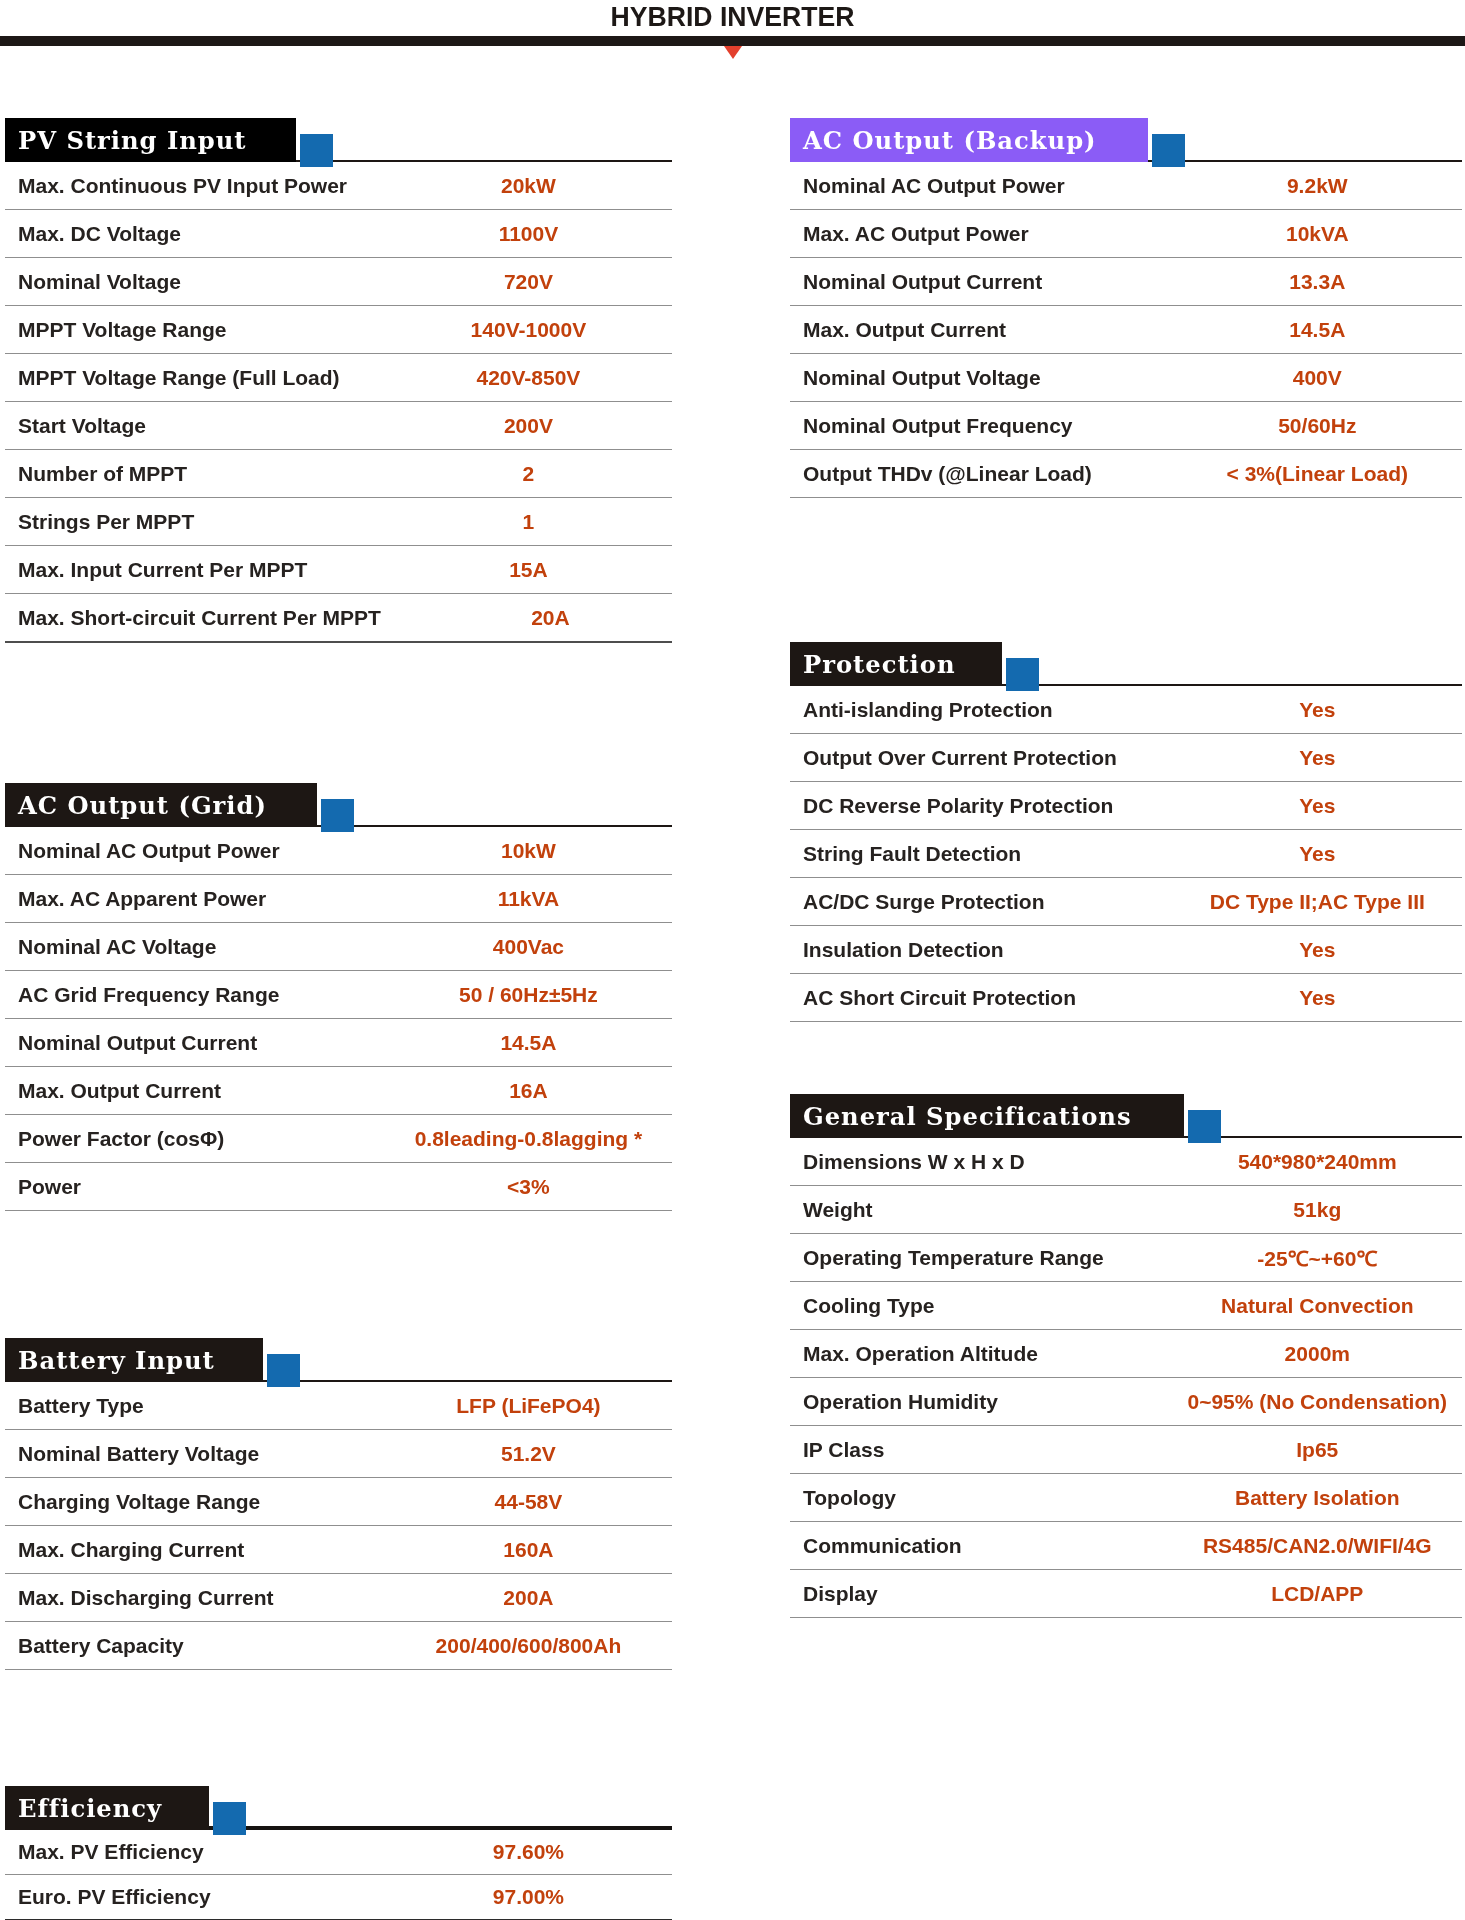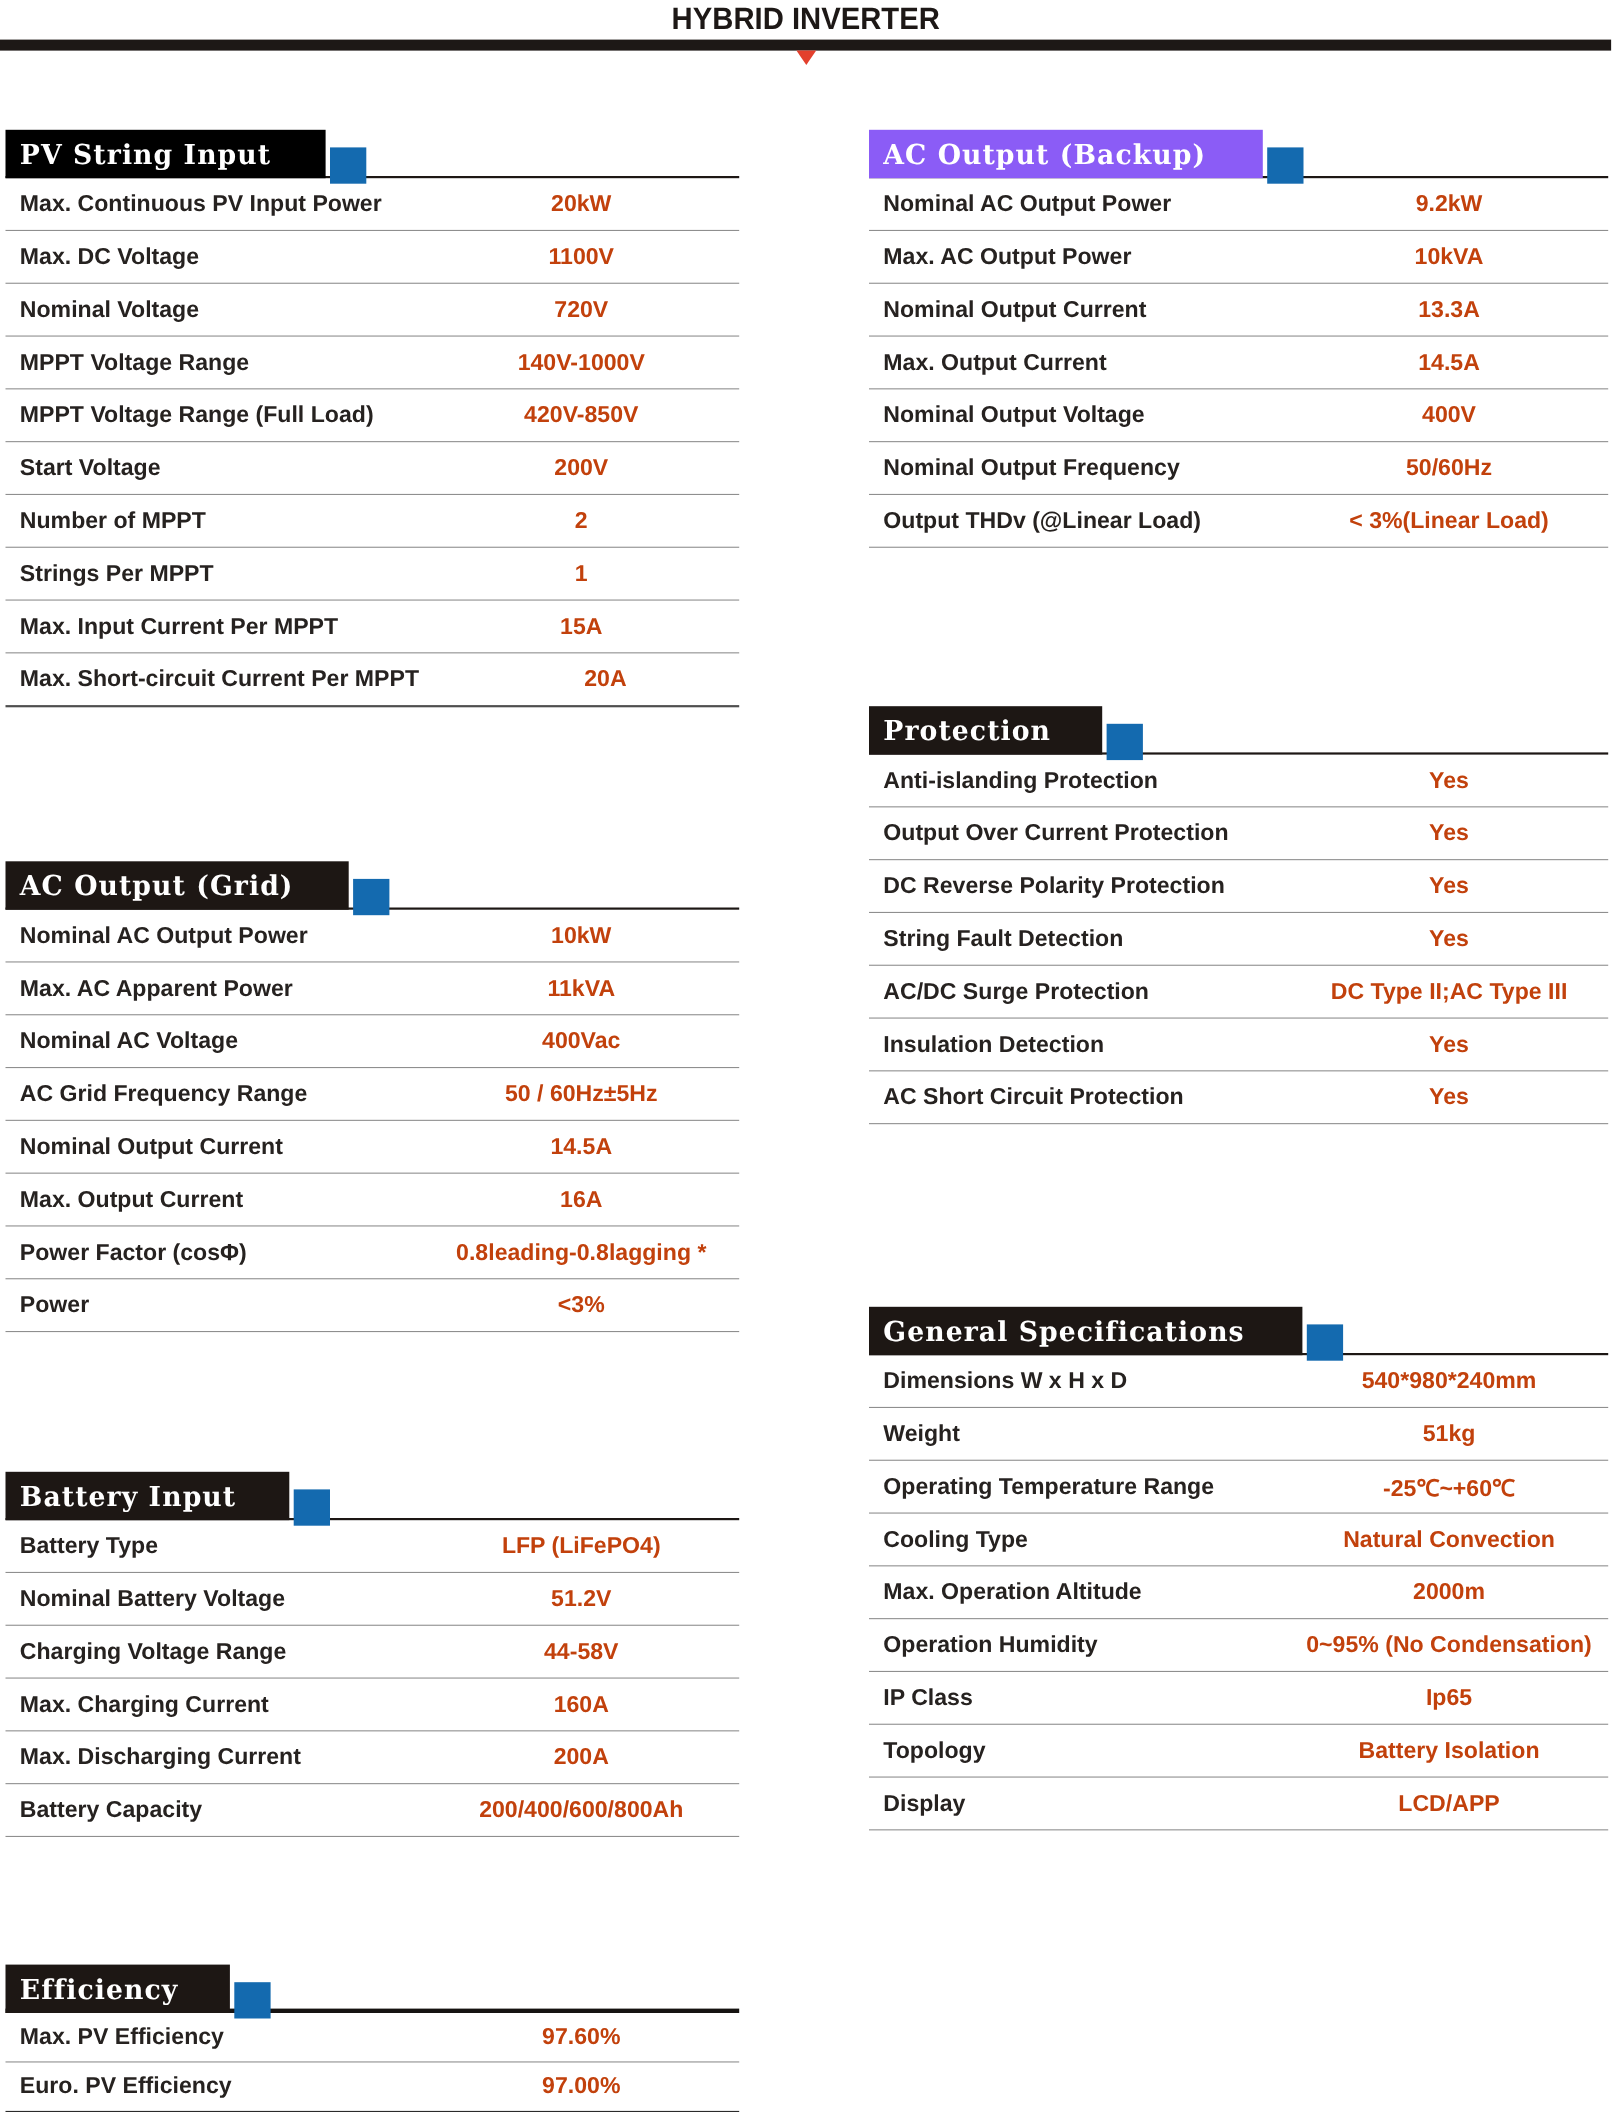--- a/index.html
+++ b/index.html
@@ -272,21 +272,21 @@
         <div class="row">
           <span class="lbl">Insulation Detection</span>
           <span class="val">Yes</span>
         </div>
         <div class="row">
           <span class="lbl">AC Short Circuit Protection</span>
           <span class="val">Yes</span>
         </div>
       </div>
     </div>
-  <div class="section col-right sec-gen" style="top:1188px;">
+  <div class="section col-right sec-gen" style="top:1094px;">
       <div class="sec-header">
         <div class="rule"></div>
         <div class="bar" style="background: rgb(29, 23, 20);">
           <span class="title-text">General Specifications</span>
         </div>
         <div class="accent-square" style="background: rgb(20, 106, 175);"></div>
       </div>
       <div class="rows">
         <div class="row">
           <span class="lbl">Dimensions W x H x D</span>
@@ -314,19 +314,23 @@
         </div>
         <div class="row">
           <span class="lbl">IP Class</span>
           <span class="val">Ip65</span>
         </div>
         <div class="row">
           <span class="lbl">Topology</span>
           <span class="val">Battery Isolation</span>
         </div>
         <div class="row">
+          <span class="lbl">Communication</span>
+          <span class="val">RS485/CAN2.0/WIFI/4G</span>
+        </div>
+        <div class="row">
           <span class="lbl">Display</span>
           <span class="val">LCD/APP</span>
         </div>
       </div>
     </div>
 
 </div>
 
 </body></html>

